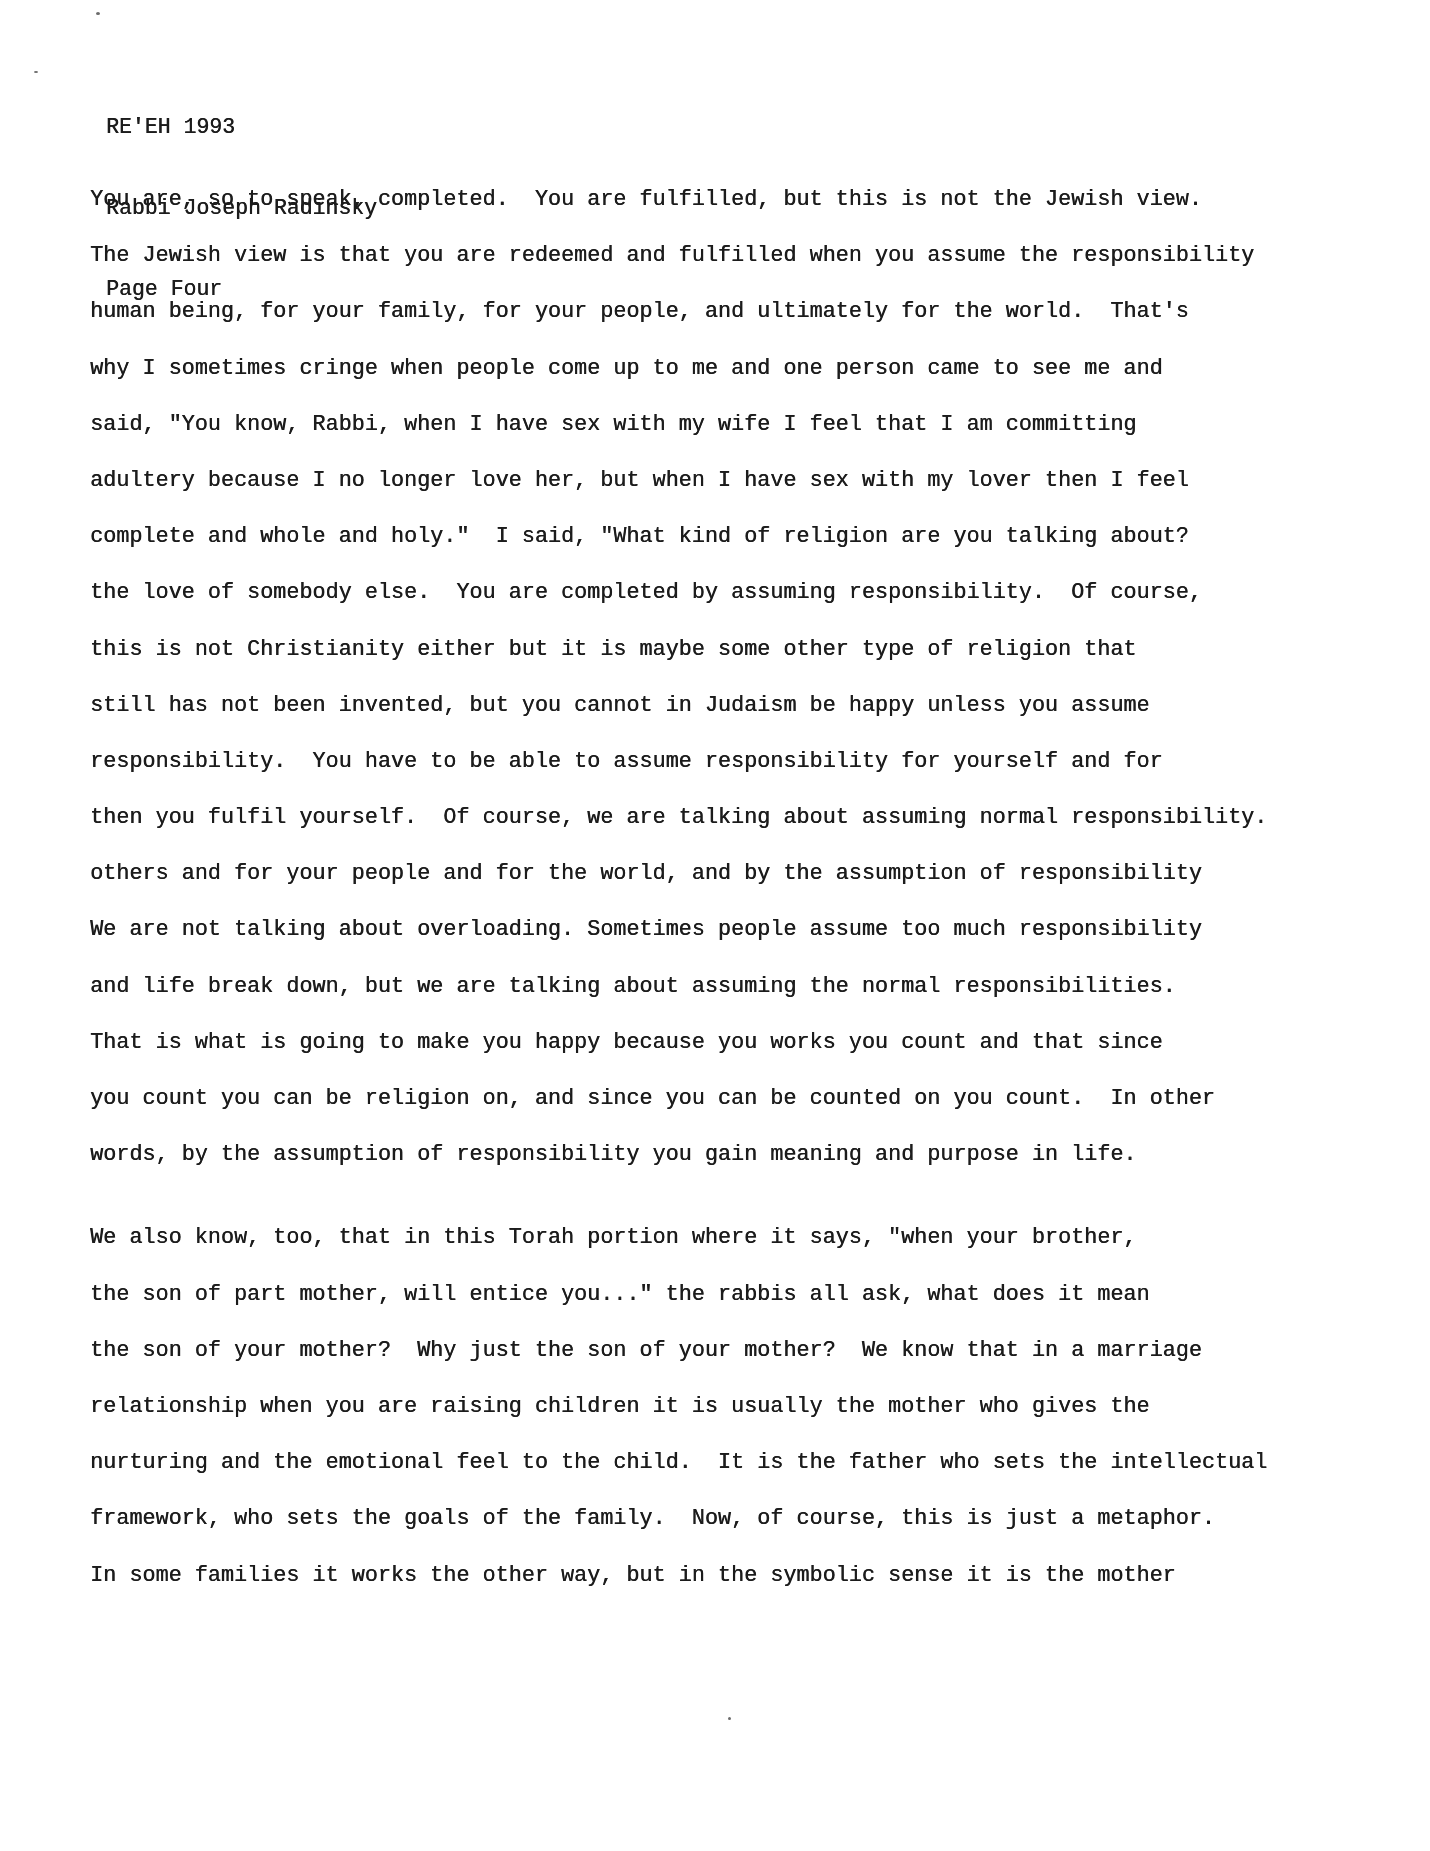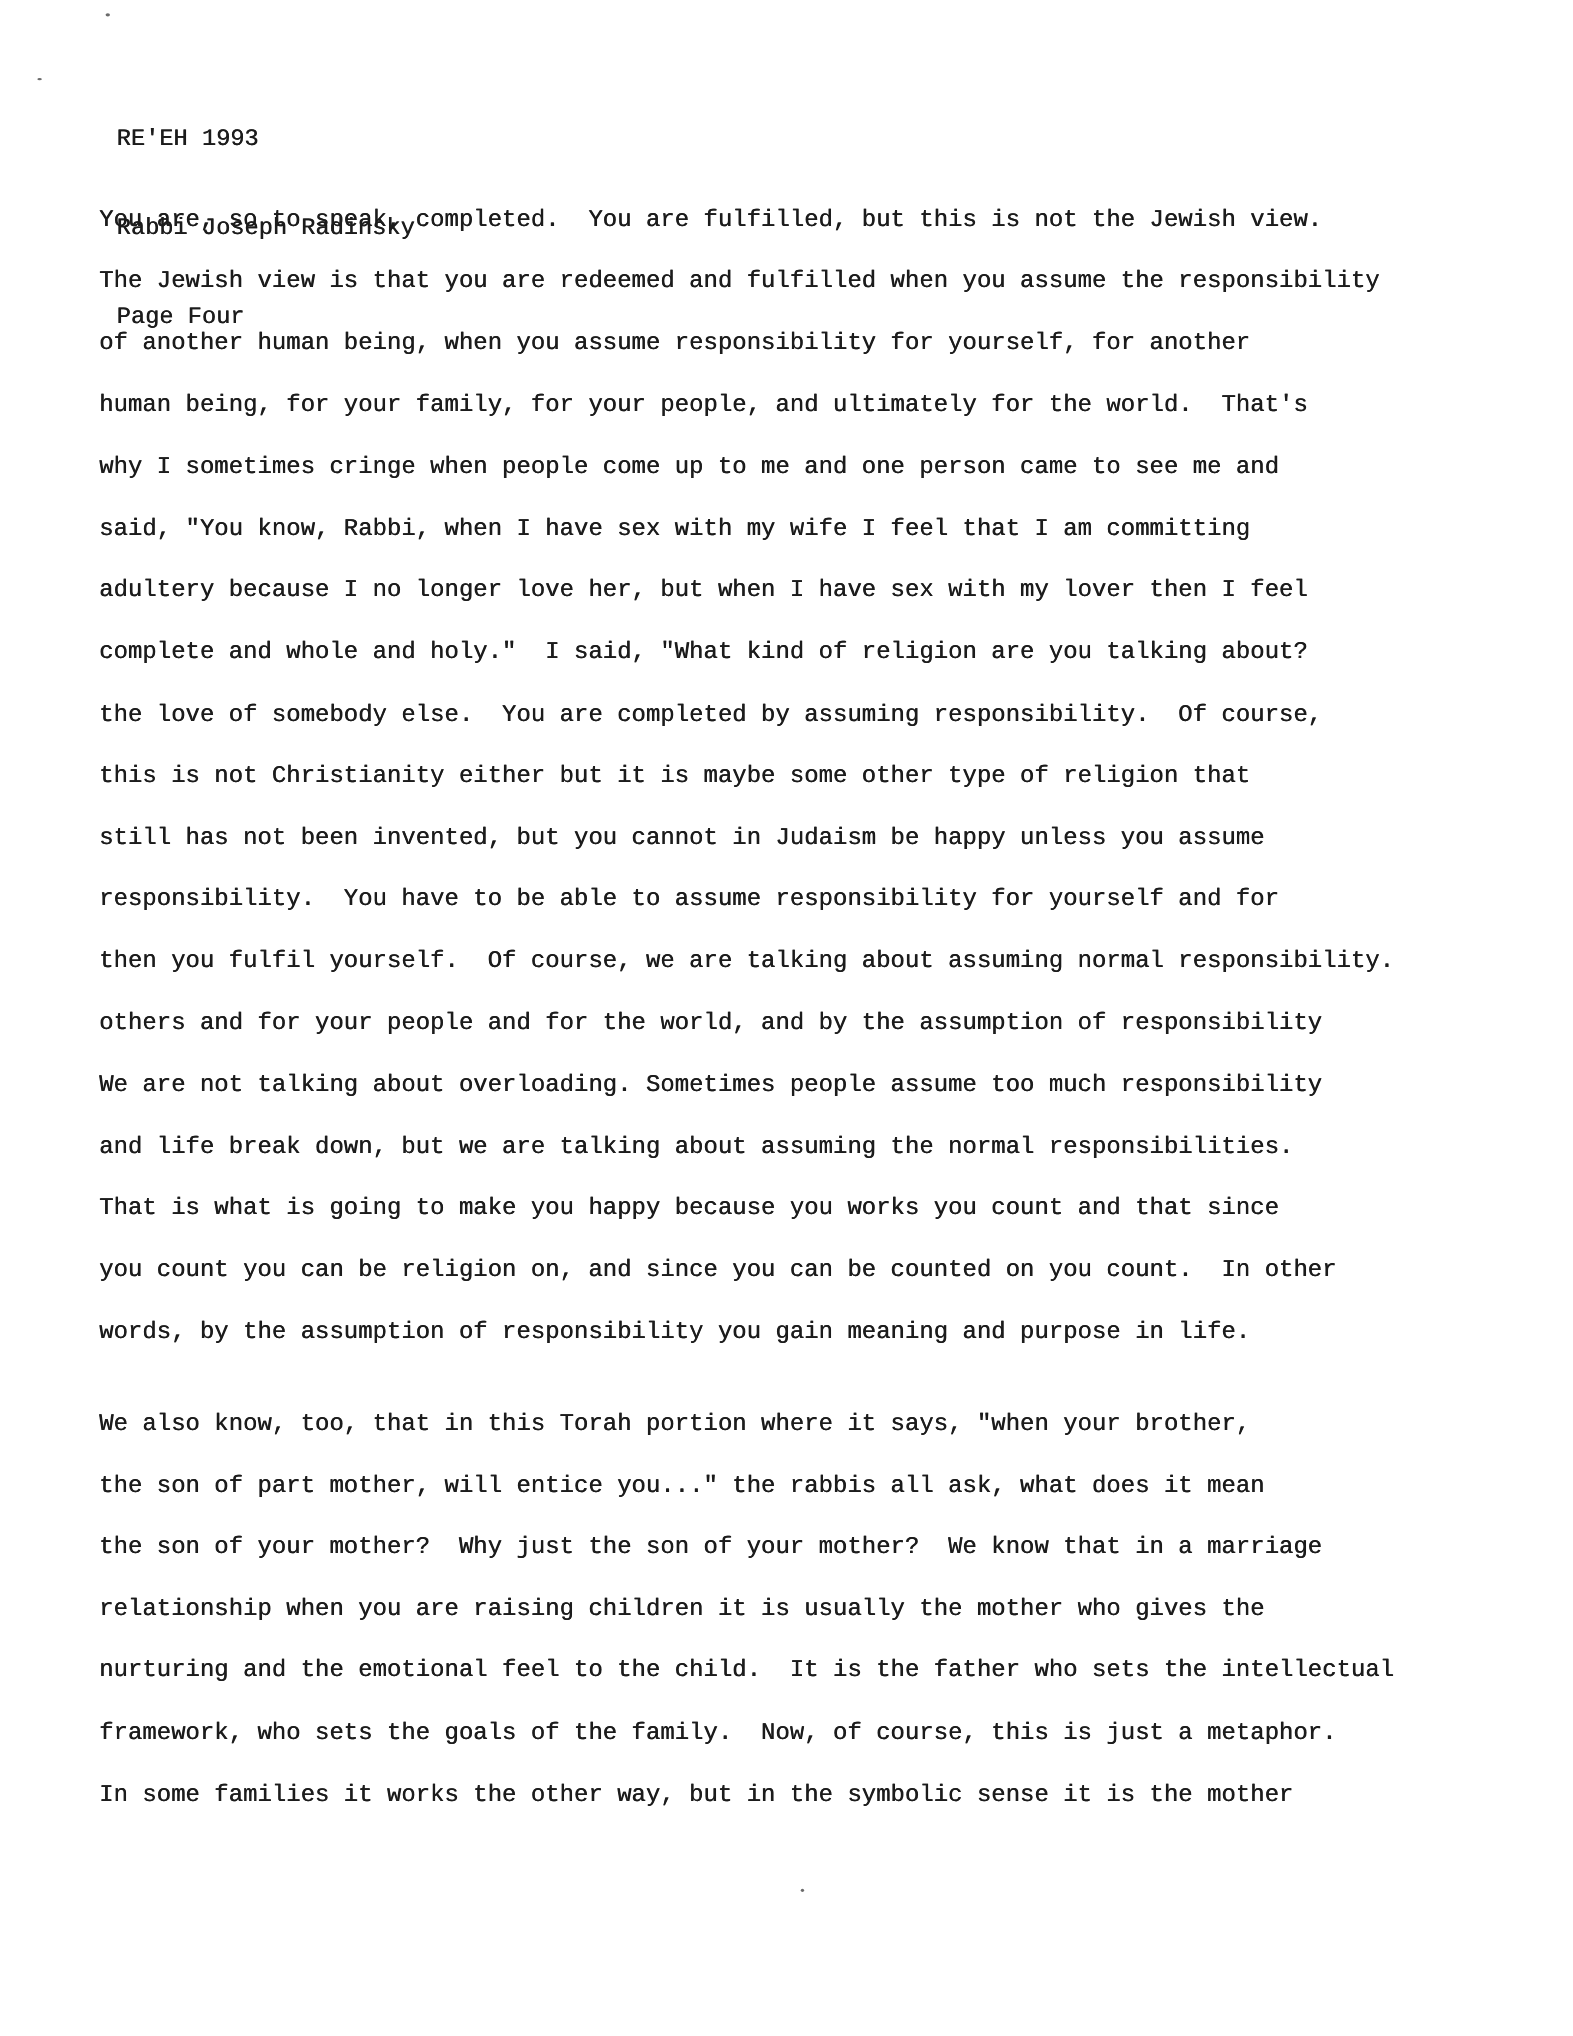--- a/index.html
+++ b/index.html
@@ -62,21 +62,20 @@
   <div class="doc-header">
     <div class="header-line">RE'EH 1993</div>
     <div class="header-line">Rabbi Joseph Radinsky</div>
     <div class="header-line">Page Four</div>
   </div>
 
   <div class="doc-body" id="doc-body">
       <div class="paragraph">
         <div class="line">You are, so to speak, completed.  You are fulfilled, but this is not the Jewish view.</div>
         <div class="line">The Jewish view is that you are redeemed and fulfilled when you assume the responsibility</div>
-        <div class="line">of another human being, when you assume responsibility for yourself, for another</div>
         <div class="line">human being, for your family, for your people, and ultimately for the world.  That's</div>
         <div class="line">why I sometimes cringe when people come up to me and one person came to see me and</div>
         <div class="line">said, "You know, Rabbi, when I have sex with my wife I feel that I am committing</div>
         <div class="line">adultery because I no longer love her, but when I have sex with my lover then I feel</div>
         <div class="line">complete and whole and holy."  I said, "What kind of religion are you talking about?</div>
         <div class="line">the love of somebody else.  You are completed by assuming responsibility.  Of course,</div>
         <div class="line">this is not Christianity either but it is maybe some other type of religion that</div>
         <div class="line">still has not been invented, but you cannot in Judaism be happy unless you assume</div>
         <div class="line">responsibility.  You have to be able to assume responsibility for yourself and for</div>
         <div class="line">then you fulfil yourself.  Of course, we are talking about assuming normal responsibility.</div>

